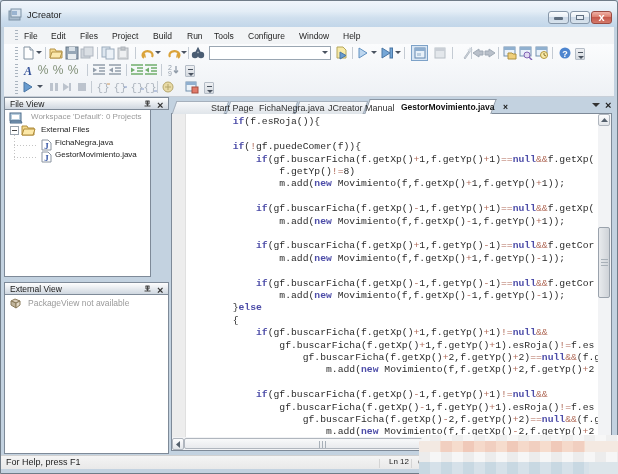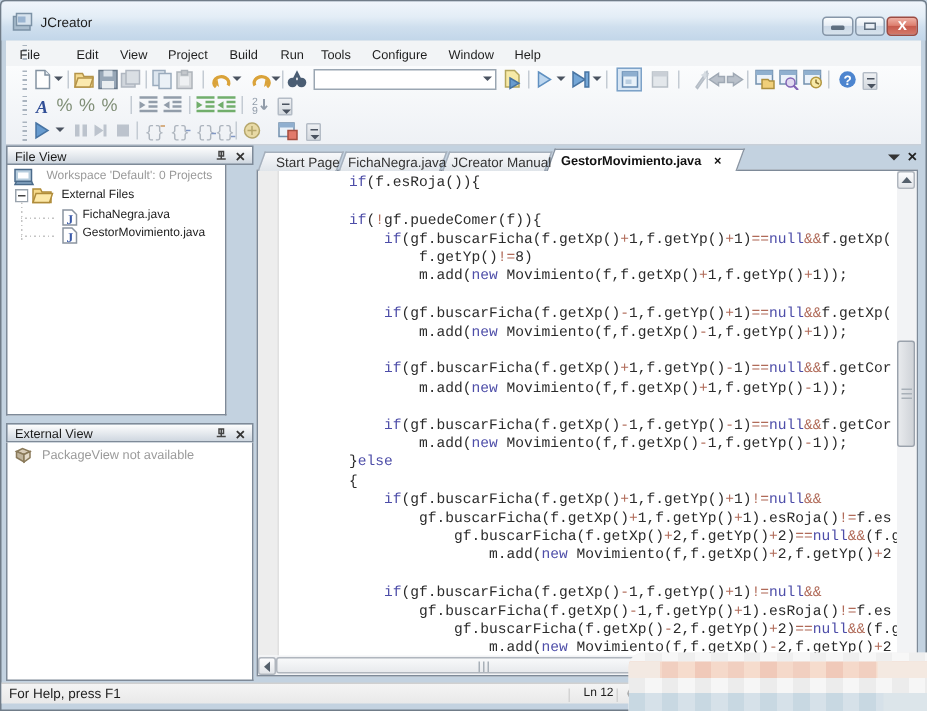--- a/index.html
+++ b/index.html
@@ -42,26 +42,26 @@
   
   .ptitle { position:absolute; font-size:8.5px; color:#1a1a1a;
     background:linear-gradient(#fefefe,#cfd7e0); border:1px solid #7e8a98; }
   .ptitle span { position:absolute; left:5px; top:1px; }
   .pbody { position:absolute; background:#fff; border:1px solid #7e8a98; border-top:none; }
   .xico { position:absolute; top:0px; font-size:11px; color:#333; font-weight:bold; }
   
   .tab { position:absolute; top:101px; height:13px; background:linear-gradient(#f7f8fa,#e0e5ea);
     border:1px solid #a6b0bc; border-bottom:none; transform:skewX(-20deg); }
   .tab.active { top:99px; height:15px; background:#fff; z-index:5; border-color:#8a96a4; }
-  .tabt { position:absolute; top:103px; font-size:9px; color:#333; z-index:6; white-space:nowrap; }
+  .tabt { position:absolute; top:103px; font-size:9px; color:#333; z-index:6; white-space:nowrap;margin-left:27px; }
   .tabt.activet { top:102px; font-weight:bold; color:#111; font-size:8.5px; }
   #code { position:absolute; left:186px; top:114px; width:412px; height:323px; overflow:hidden; z-index:2; }
   #code pre { font-family:"Liberation Mono", monospace; font-size:9.73px; line-height:12.4px;
     color:#2b2b2b; position:absolute; left:0; top:2.3px; white-space:pre; }
-  .k { color:#4d4da8; }
+  .k { color:#4d4da8;font-weight:bold; }
   .o { color:#b06a58; }
   .sbtn { position:absolute; width:12px; height:12px; background:linear-gradient(#fdfdfe,#e2e5e9);
     border:1px solid #b0b6be; border-radius:2px; }
   .sbtn svg { display:block; margin:0 auto; }
   
   #blob { position:absolute; left:419px; top:435px; width:199px; height:39px;
     border-radius:10px 0 0 0; overflow:hidden; background:#f2f2f2; z-index:60; }
   .brow { position:absolute; left:0; width:100%; }
   
   #statusbar { position:absolute; left:1px; top:455px; width:616px; height:14px;
@@ -77,23 +77,23 @@
     <rect x="3" y="2" width="10" height="8" fill="#d7e3ee" stroke="#7c92a6"></rect>
     <rect x="4" y="4" width="5" height="4" fill="#9ab4d0"></rect>
   </svg>
   <span id="titletext">JCreator</span>
   <div class="wbtn" id="btnmin"></div>
   <div class="wbtn" id="btnmax"></div>
   <div class="wbtn" id="btnclose"></div>
 </div>
 <div id="menubar">
   <div class="grip" style="top:3px;bottom:3px"></div>
-  <span class="mitem" style="left:9px">File</span>
+  <span class="mitem" style="left:20px">File</span>
   <span class="mitem" style="left:47px">Edit</span>
-  <span class="mitem" style="left:76px">View</span>
+  <span class="mitem" style="left:76px">Files</span>
   <span class="mitem" style="left:108px">Project</span>
   <span class="mitem" style="left:149px">Build</span>
   <span class="mitem" style="left:183px">Run</span>
   <span class="mitem" style="left:210px">Tools</span>
   <span class="mitem" style="left:244px">Configure</span>
   <span class="mitem" style="left:295px">Window</span>
   <span class="mitem" style="left:339px">Help</span>
 </div>
 <div id="toolbars">
   <div class="tbrow" id="row1" style="top:1px">

